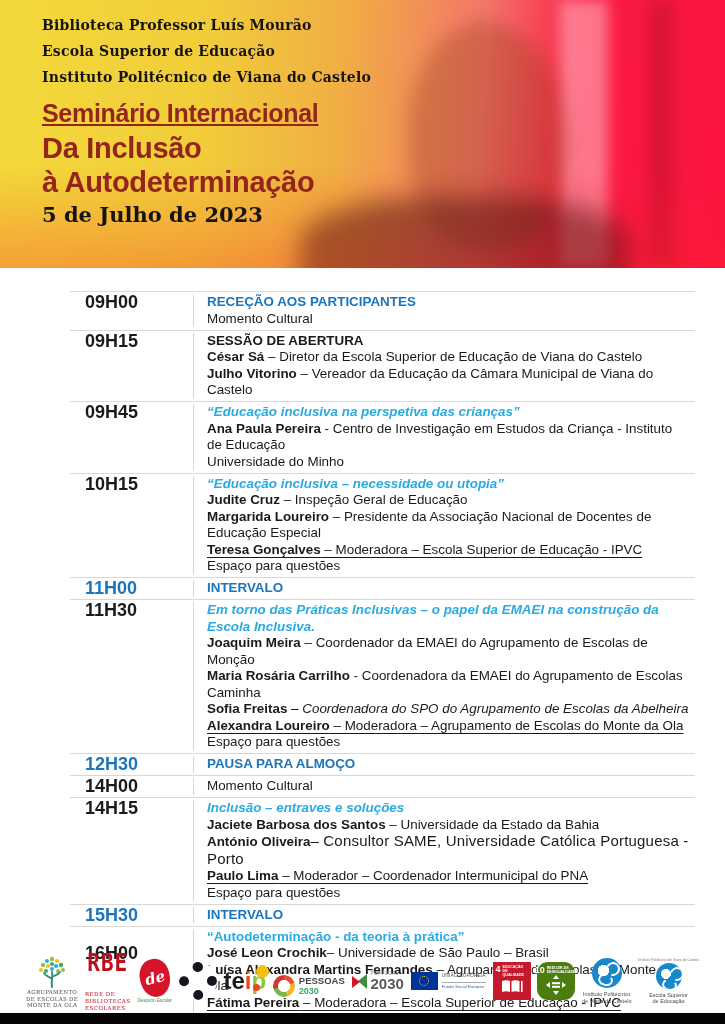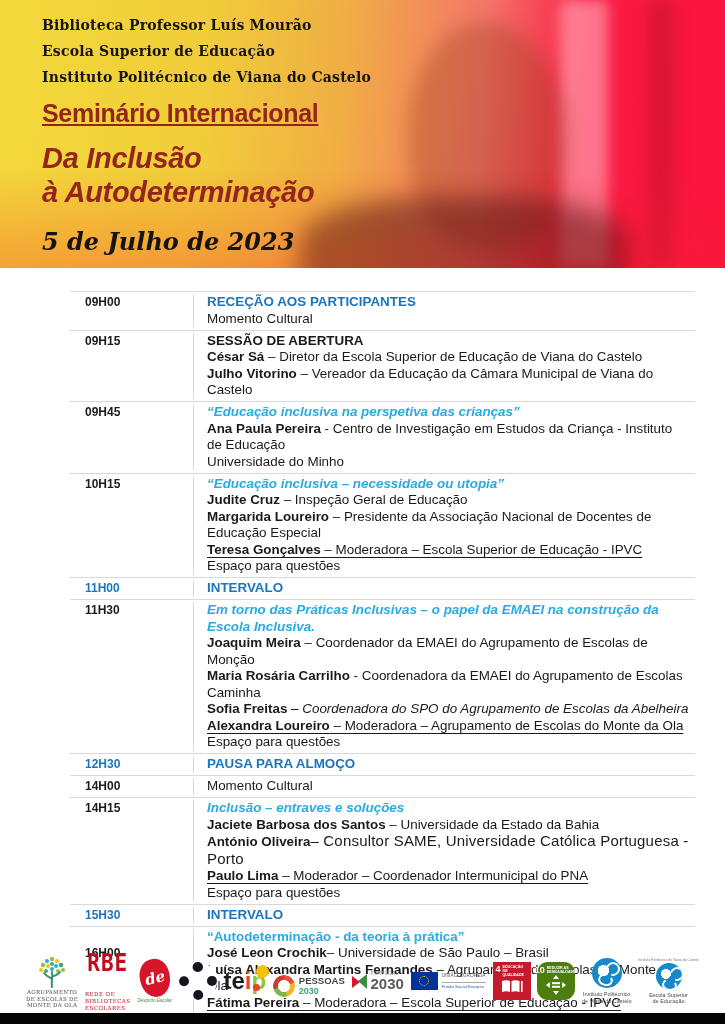--- a/index.html
+++ b/index.html
@@ -16,29 +16,29 @@
   .hero .body-shape { position:absolute; left:300px; top:198px; width:330px; height:110px;
     background:rgba(45,16,10,.5); filter:blur(12px); border-radius:40% 40% 0 0; }
   .hero .edge-shape { position:absolute; left:648px; top:0; width:26px; height:268px;
     background:rgba(120,10,20,.25); filter:blur(8px); }
   .hero .warm { position:absolute; inset:0;
     background:linear-gradient(to bottom, transparent 62%, rgba(248,35,40,.30)); }
   .hero-text { position:absolute; left:42px; top:12px; }
   .inst-line { font-family:"DejaVu Serif", serif; font-weight:bold; font-size:14px;
     line-height:26px; color:#161412; letter-spacing:.2px; }
   .seminar { margin-top:9px; font-size:25px; font-weight:800; color:#93251d; letter-spacing:-.3px;text-decoration:underline; }
-  .big-title { margin-top:13px; font-size:29px; line-height:34px; font-weight:800;
-    font-style:italic; color:#93251d; letter-spacing:-.3px; }
-  .date-line { margin-top:18px; font-family:"DejaVu Serif", serif; font-weight:bold;
-    font-size:24px; color:#161412;font-style:italic; }
+  .big-title { margin-top:3px; font-size:29px; line-height:34px; font-weight:800;
+    color:#93251d; letter-spacing:-.3px; }
+  .date-line { margin-top:3px; font-family:"DejaVu Serif", serif; font-weight:bold;
+    font-size:21px; color:#161412; }
 
   
   .program { margin:23px 30px 0 70px; width:625px; border-top:1px solid #dadada; }
   .row { display:flex; border-bottom:1px solid #d8d8d8; padding:2px 0 2.5px 0; }
-  .time { width:123px; min-width:123px; padding-left:15px; font-weight:700; font-size:12px;
+  .time { width:123px; min-width:123px; padding-left:15px; font-weight:700; font-size:18px;
     line-height:16.5px; color:#1a1a1a; }
   .time.blue { color:#1b75bc; }
   .time.offset { padding-top:16.5px; }
   .content { flex:1; border-left:1px solid #d8d8d8; padding:0 6px 0 13px; }
   .line { font-size:13.4px; line-height:16.5px; color:#1a1a1a; }
   .line b { font-weight:700; }
   .hblue { color:#1b75bc; font-weight:700; }
   .hblack { font-weight:700; }
   .cyanit { color:#29abe2; font-weight:700; font-style:italic; }
   .cyan { color:#29abe2; font-weight:700; }

